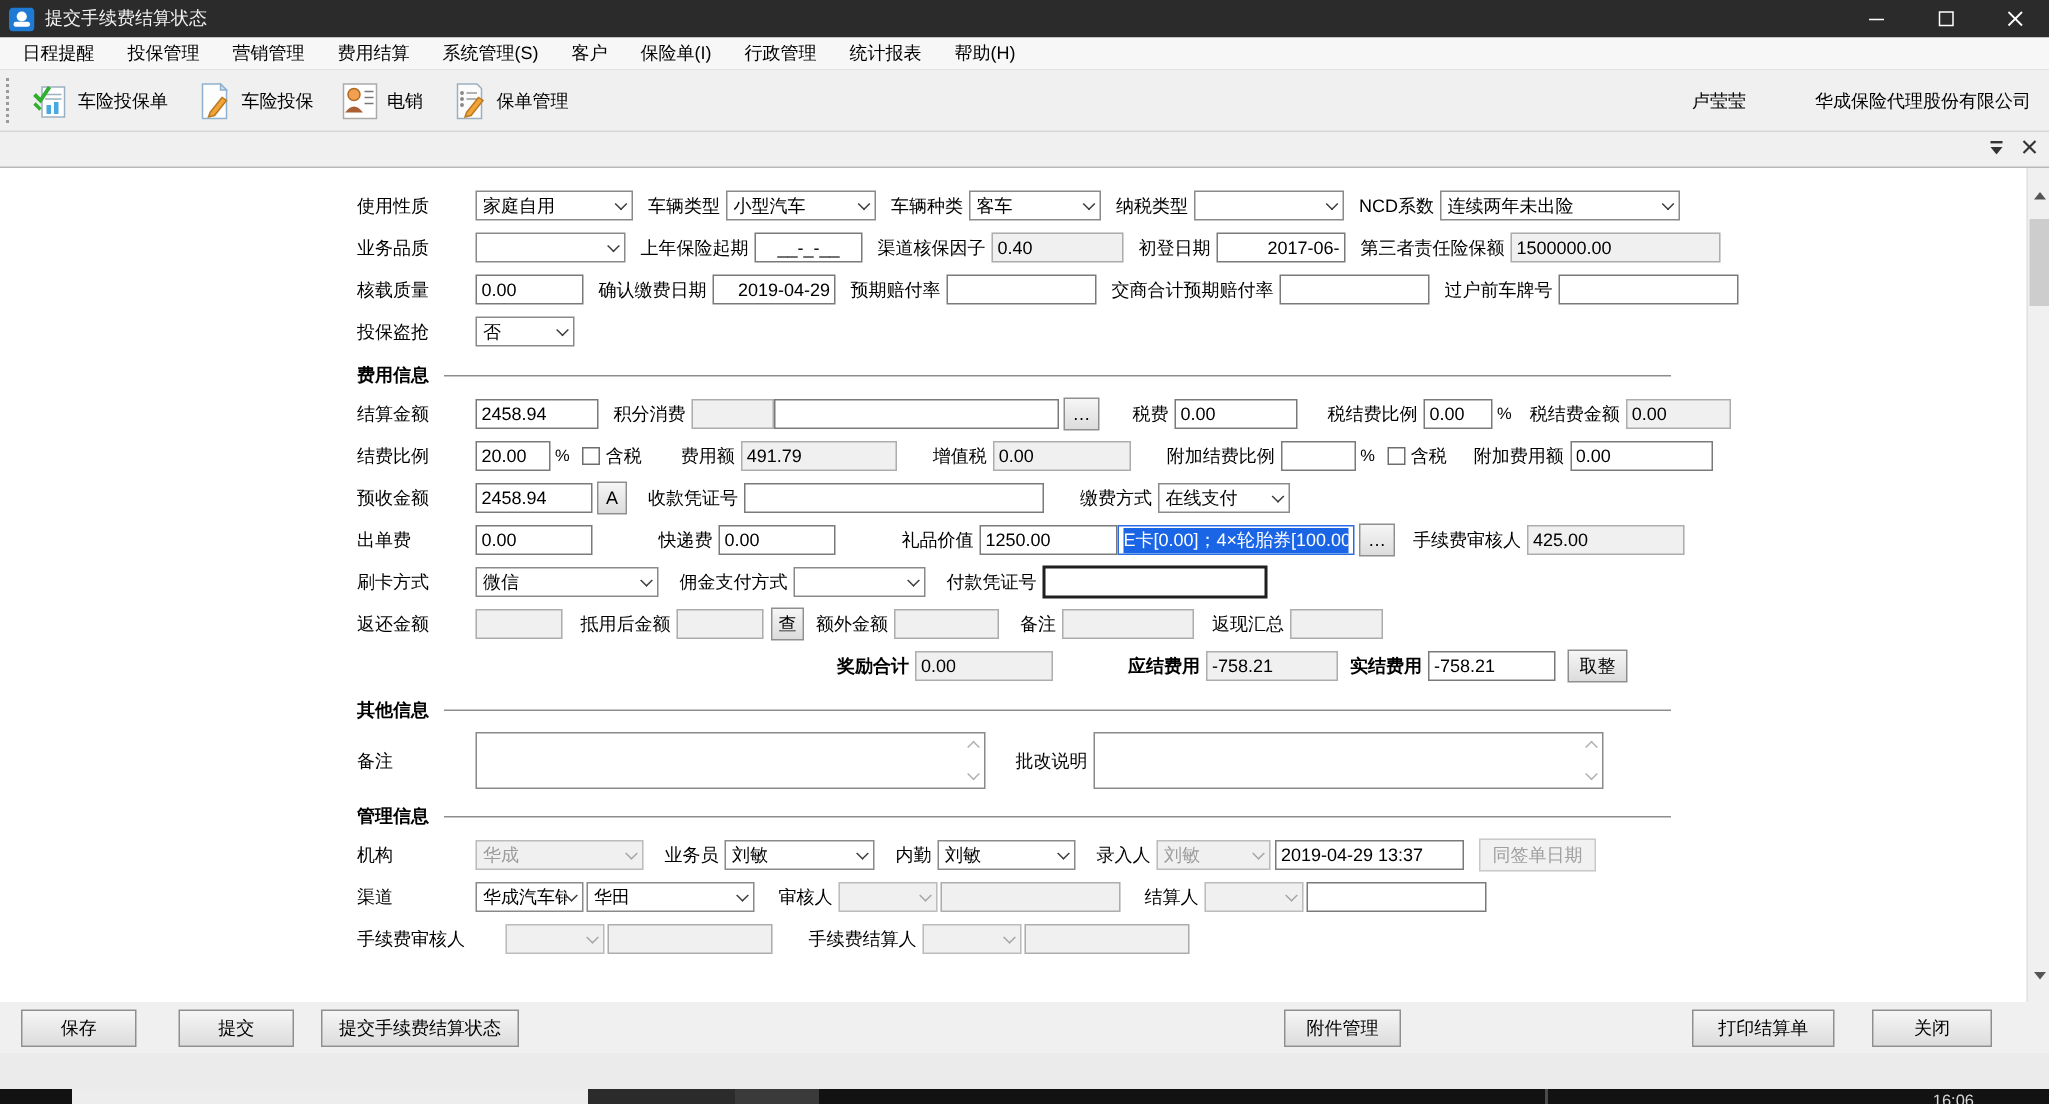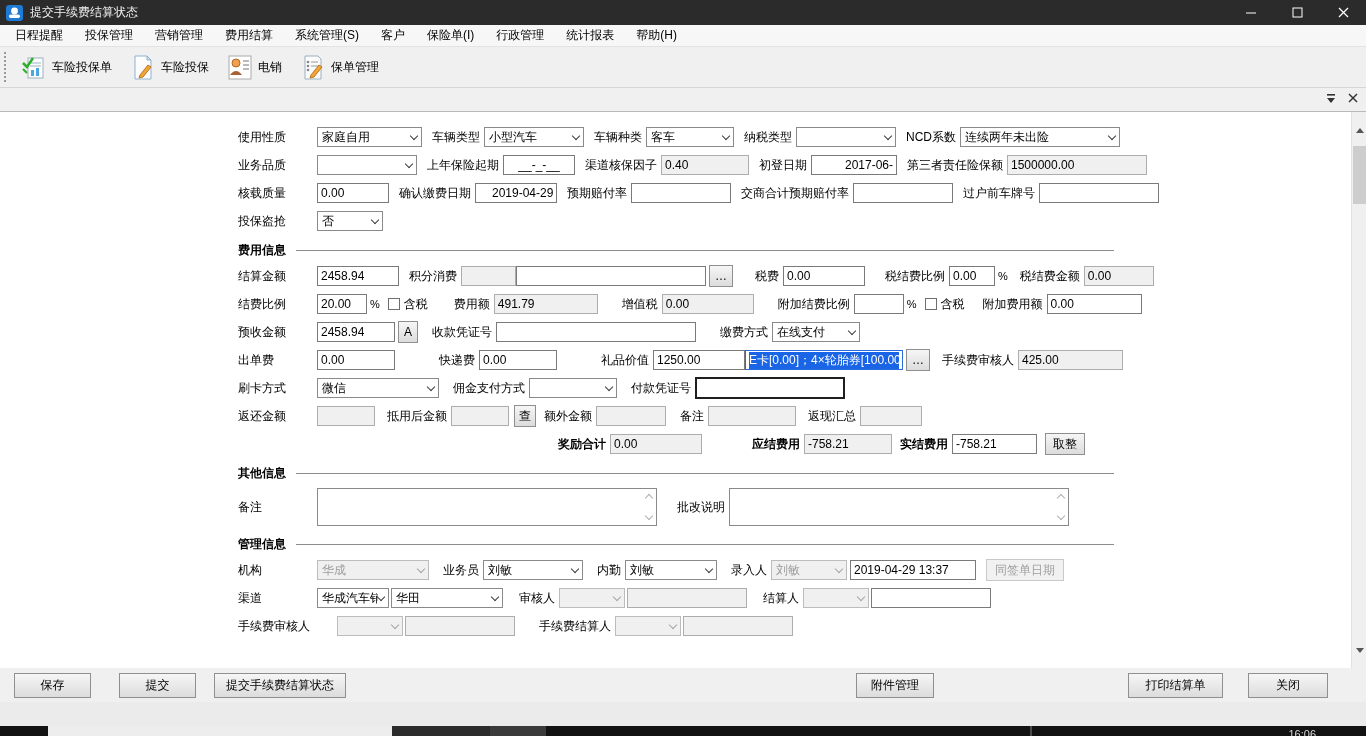--- a/index.html
+++ b/index.html
@@ -176,20 +176,24 @@
             <circle cx="9" cy="12" r="1.3" fill="#888"></circle>
             <circle cx="9" cy="16" r="1.3" fill="#888"></circle>
             <line x1="12" y1="8" x2="19" y2="8" stroke="#999"></line>
             <line x1="12" y1="12" x2="19" y2="12" stroke="#999"></line>
             <path d="M12 21 l8 -10 l3 2 l-8 10 l-4 1 z" fill="#f2a33a" stroke="#b97a1e"></path>
           </svg>
         </span>
         <span class="tlabel">保单管理</span>
       </div>
     </div>
+  <div class="tright">
+    <span>卢莹莹</span>
+    <span>华成保险代理股份有限公司</span>
+  </div>
 </div>
 
 <div class="tabbar">
   <div class="tabs">
       <div class="tab">
         <div class="tabin">业务费用结算查询</div>
       </div>
       <div class="tab">
         <div class="tabin">业务费用结算编辑-苏E60U3G|L...</div>
       </div>

